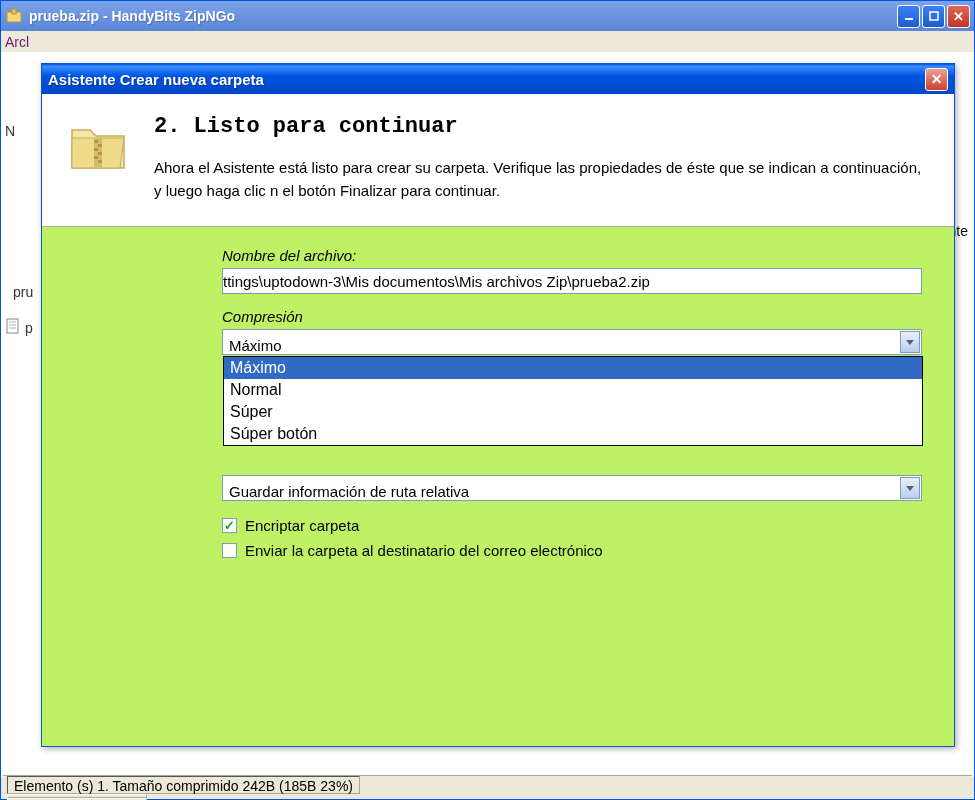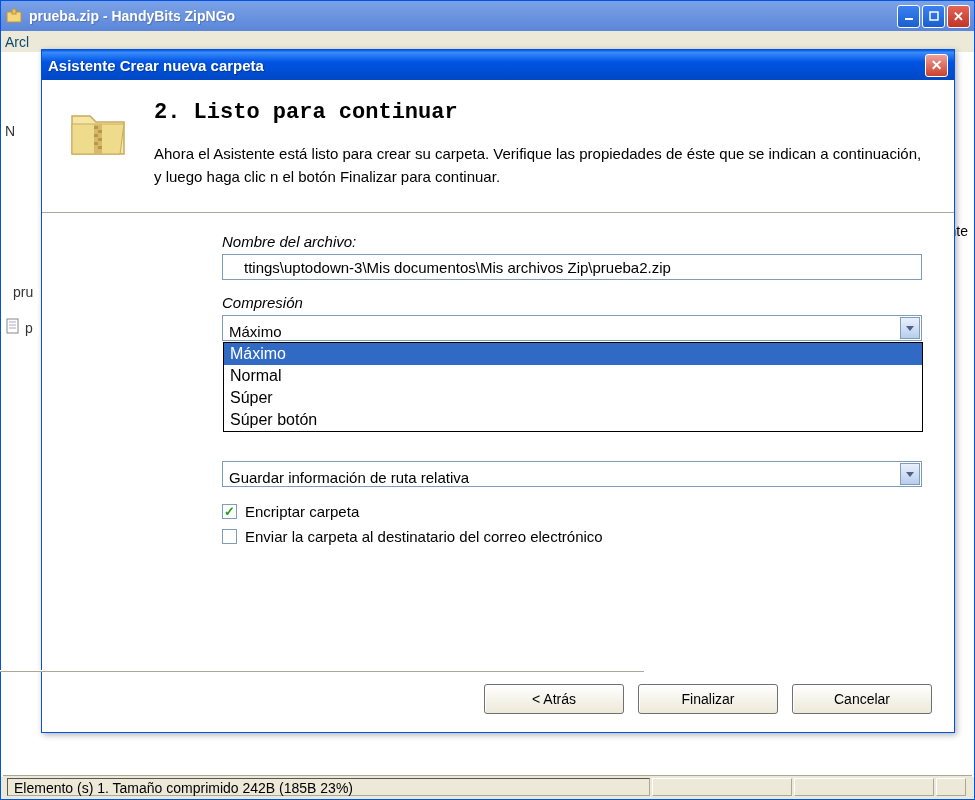--- a/index.html
+++ b/index.html
@@ -59,21 +59,21 @@
 
 
 .menubar {
   height: 22px;
   background: #ECE9D8;
   border-bottom: 1px solid #fff;
   padding-left: 4px;
   display: flex;
   align-items: center;
   font-size: 14px;
-  color: #0c4a6e;
+  color: #701a75;
 }
 
 
 .main-body {
   position: absolute;
   top: 52px; left: 0; right: 0; bottom: 22px;
   background: #fff;
 }
 .left-fragment {
   position: absolute;
@@ -91,45 +91,46 @@
 }
 
 
 .statusbar {
   position: absolute;
   left: 2px; right: 2px; bottom: 2px;
   height: 22px;
   background: #ECE9D8;
   border-top: 1px solid #ACA899;
   display: flex;
-  align-items: center;
+  align-items: flex-start;
   padding: 0 4px;
   font-size: 14px;
   color: #000;
+  flex-direction: column;
 }
 .statusbar .panel {
   border: 1px solid #ACA899;
   border-top-color: #fff;
   border-left-color: #fff;
   height: 18px;
   padding: 1px 6px;
   margin-right: 2px;
   background: #ECE9D8;
 }
 .statusbar .panel.main { flex: 1; border: 1px inset #ACA899; min-width: 300px;}
 .statusbar .panel.empty { width: 140px; }
 .statusbar .panel.grip { width: 30px; }
 
 
 .dialog {
   position: absolute;
-  left: 40px; top: 48px;
+  left: 40px; top: 62px;
   width: 914px;
   height: 684px;
-  background: #ffffff;
+  background: #bef264;
   border: 1px solid #0054E3;
   box-shadow: 2px 2px 6px rgba(0,0,0,0.3);
 }
 .dialog-titlebar {
   height: 30px;
   background: linear-gradient(to bottom, #0058E6 0%, #3A8CFB 8%, #0054E3 40%, #0048C5 100%);
   display: flex;
   align-items: center;
   padding: 0 6px;
   color: #fff;
@@ -188,21 +189,21 @@
   color: #000;
   margin-bottom: 4px;
   font-style: italic;
 }
 .text-input {
   width: 700px;
   height: 26px;
   border: 1px solid #7F9DB9;
   background: #fff;
   font-size: 15px;
-  padding: 2px 21px;
+  padding: 2px 0;
   font-family: Tahoma, Arial, sans-serif;
 }
 .combo {
   width: 700px;
   height: 26px;
   border: 1px solid #7F9DB9;
   background: #fff;
   display: flex;
   align-items: flex-end;
   position: relative;
@@ -421,22 +422,16 @@
         <span class="checkbox-label">Encriptar carpeta</span>
       </div>
 
       <div class="checkbox-row">
         <div class="checkbox"></div>
         <span class="checkbox-label">Enviar la carpeta al destinatario del correo electrónico</span>
       </div>
 
     </div>
 
-    <div class="dialog-footer">
-      <div class="sep"></div>
-      <button class="btn">&lt; Atrás</button>
-      <button class="btn">Finalizar</button>
-      <button class="btn">Cancelar</button>
-    </div>
 
   </div>
 
 </div>
 
 </body></html>

